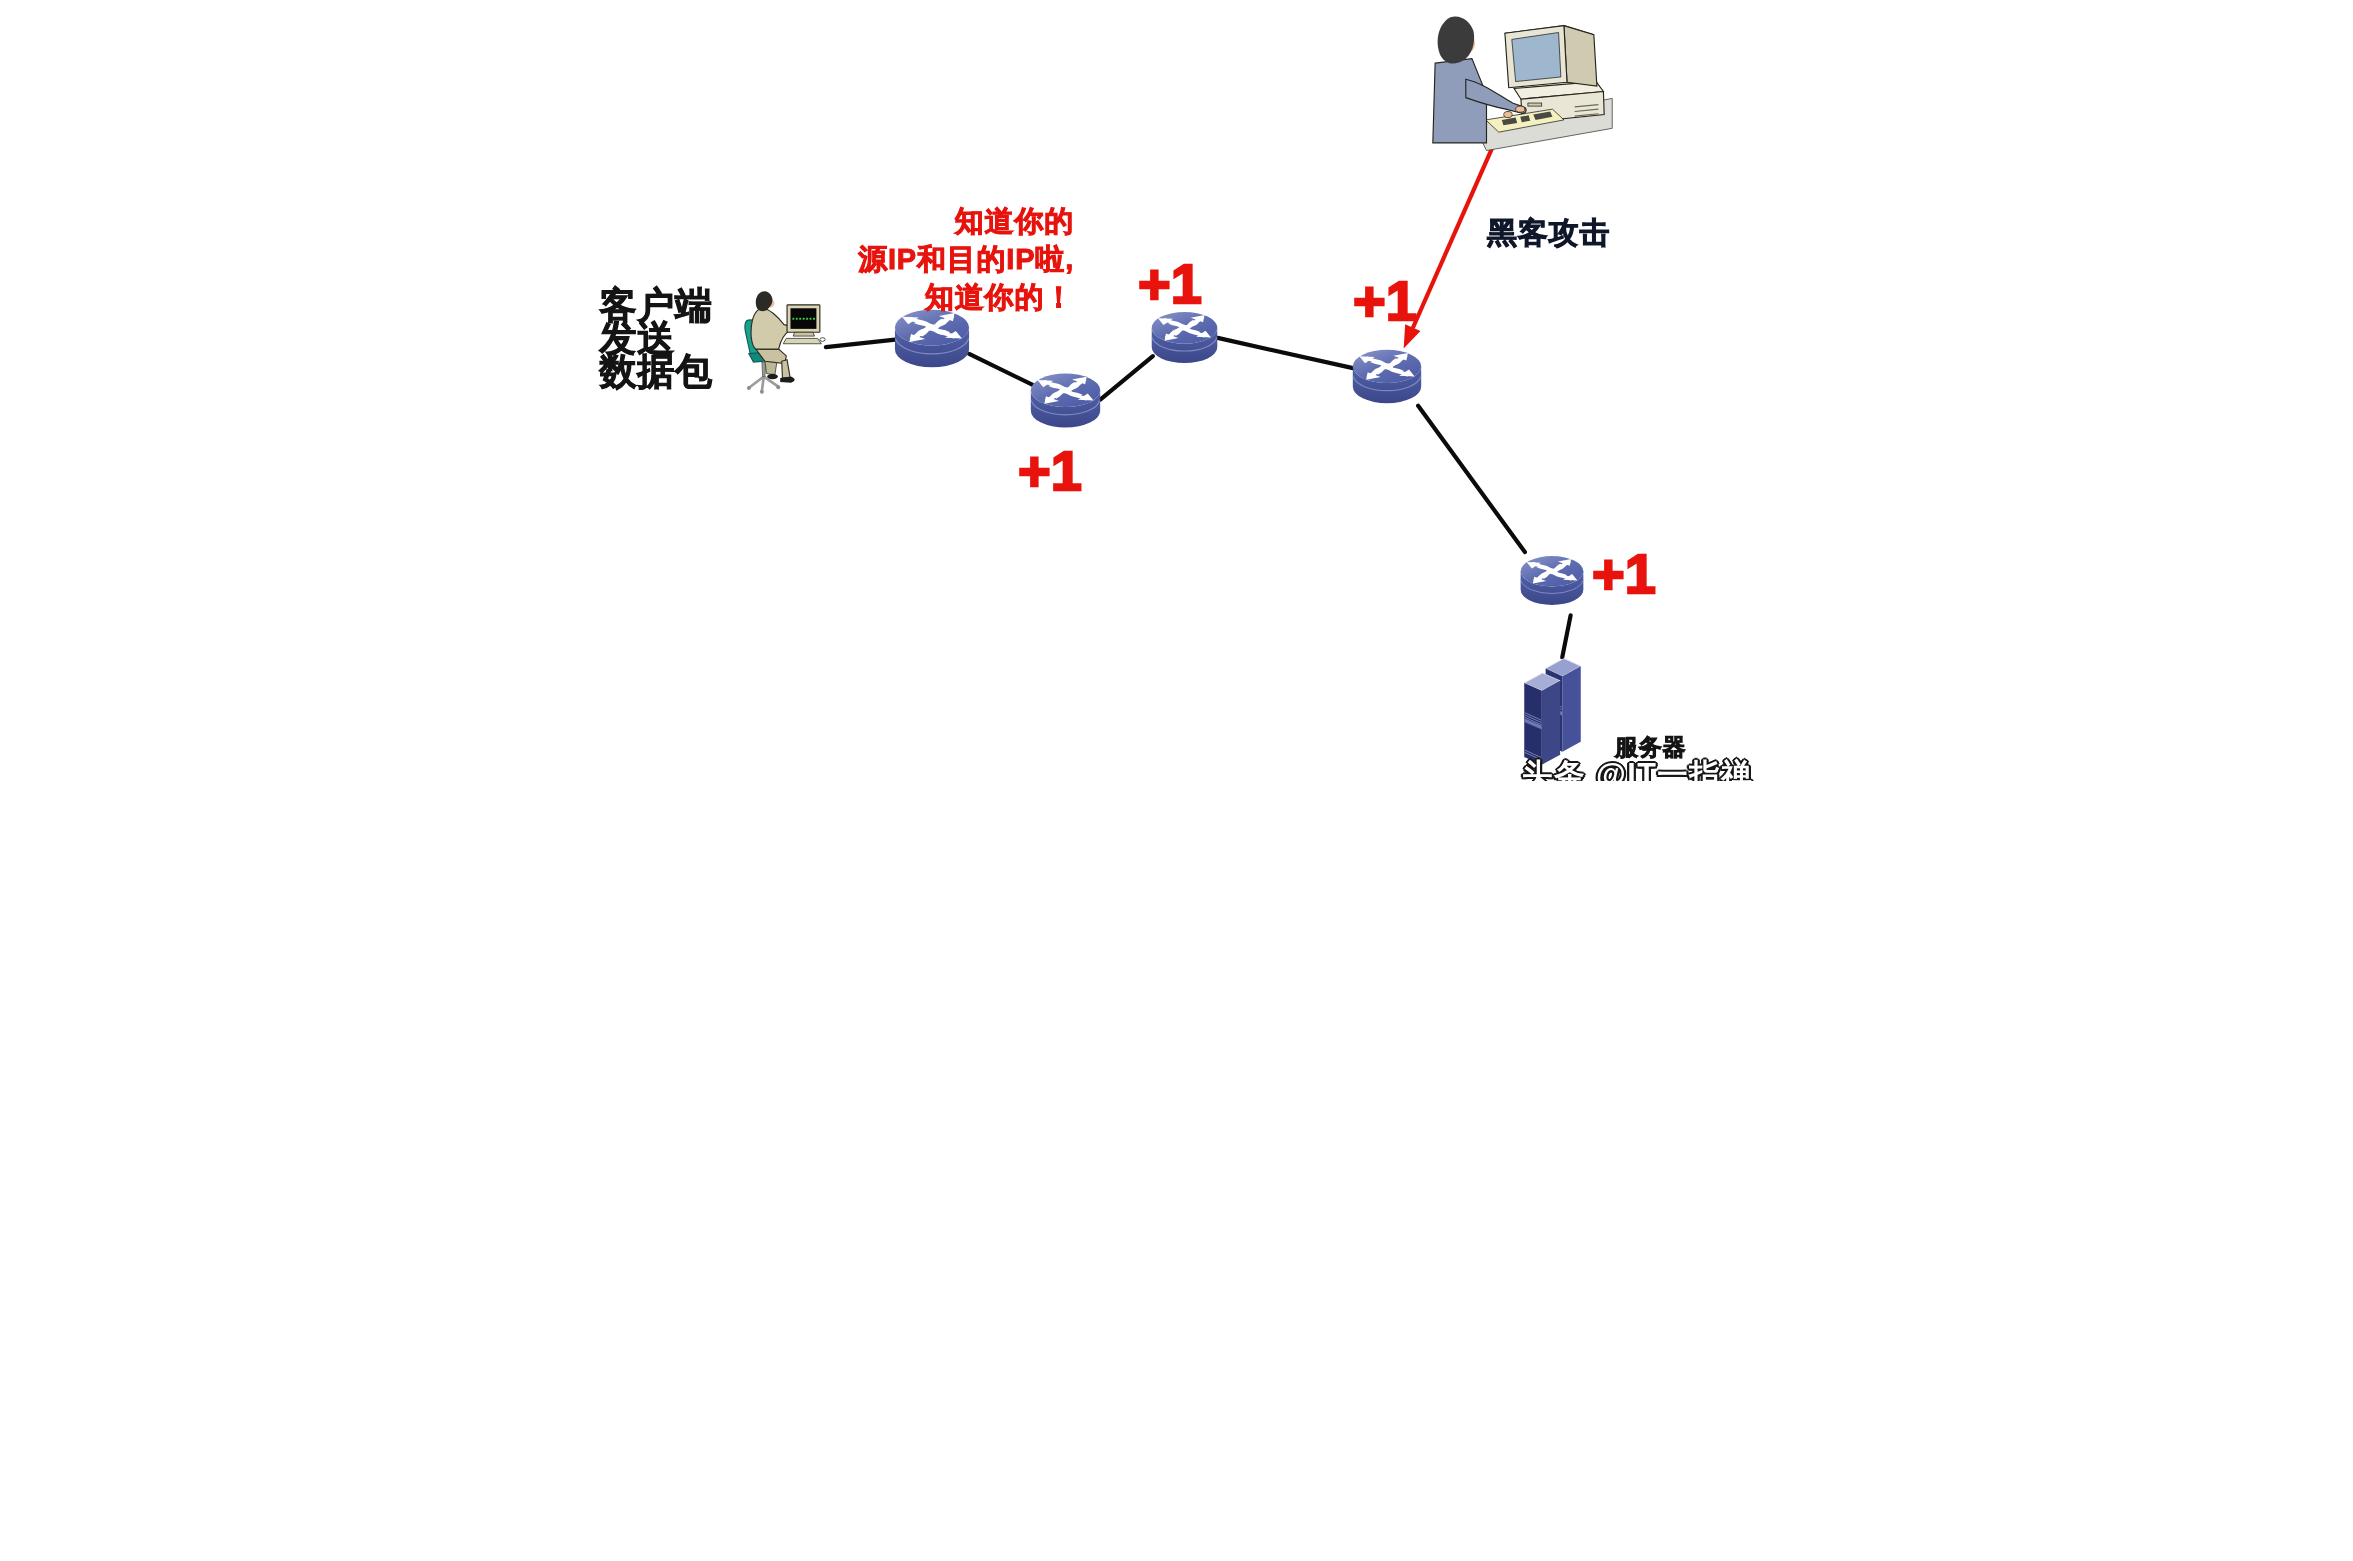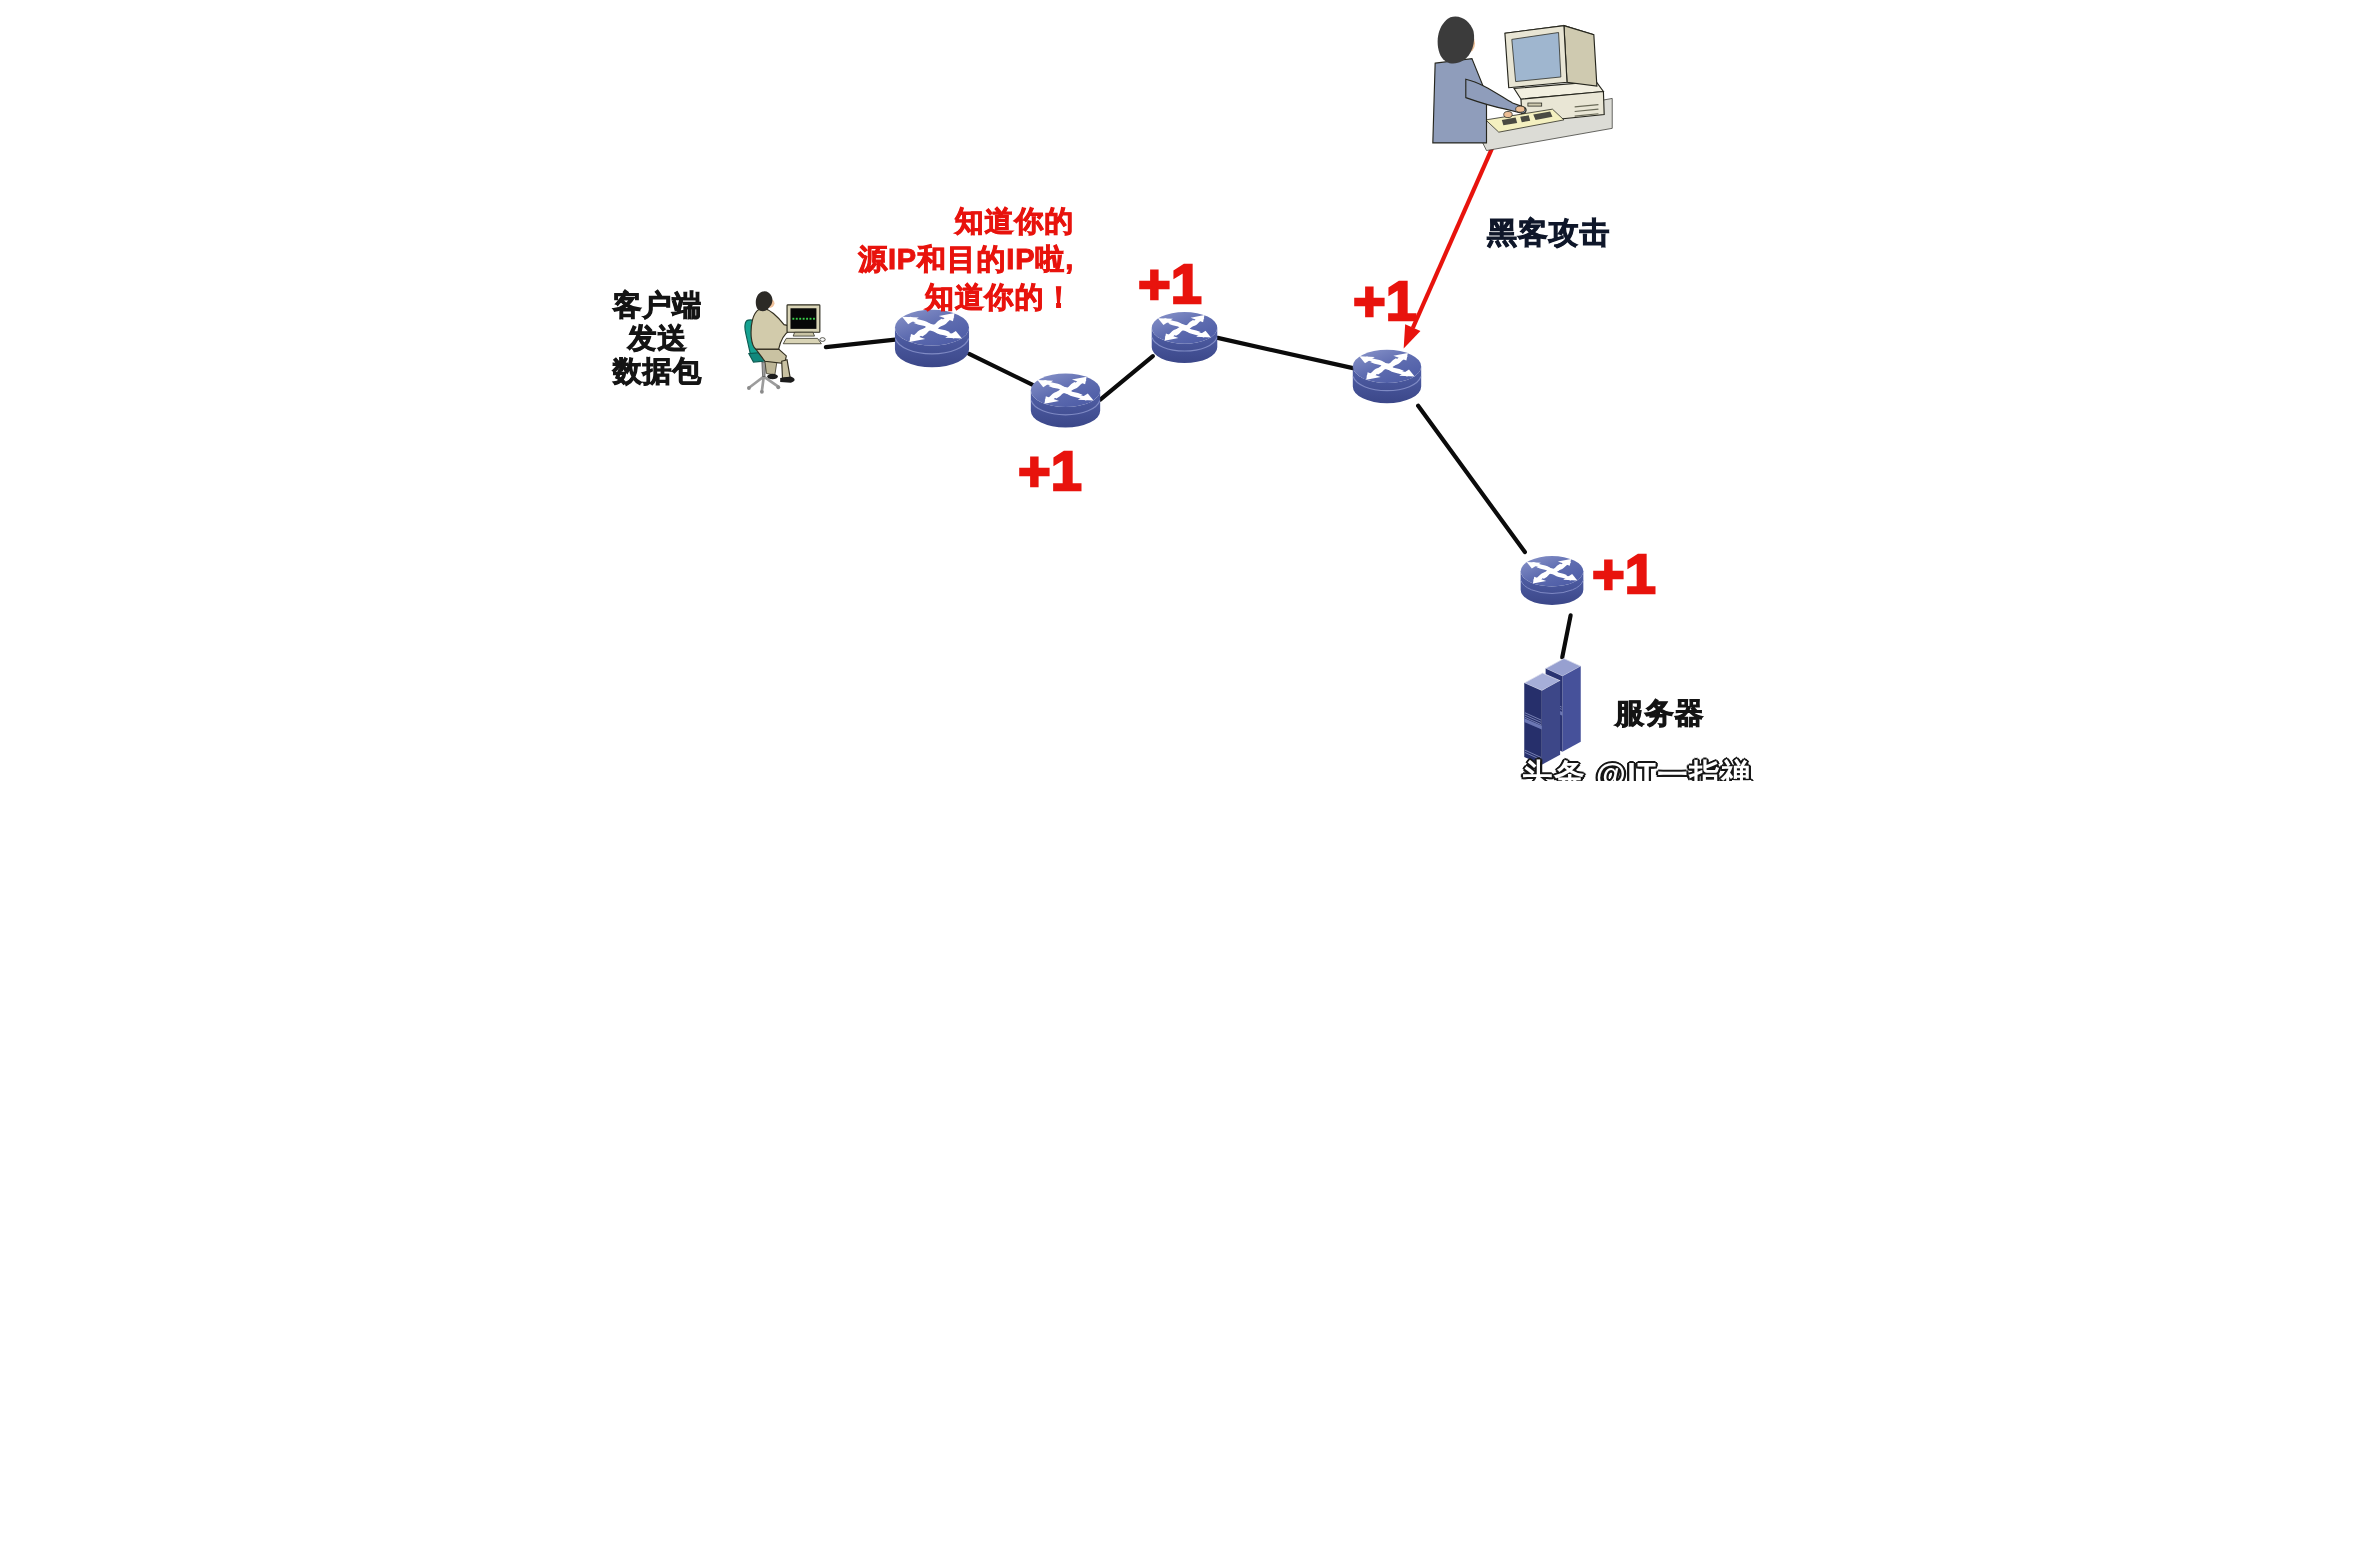--- a/index.html
+++ b/index.html
@@ -9,32 +9,32 @@
     position:relative; width:1177px; height:781px;
     background:#ffffff; overflow:hidden; margin:0 auto;
   }
   .stage svg.wires {
     position:absolute; left:0; top:0; z-index:1; pointer-events:none;
   }
   .node { position:absolute; z-index:2; }
   .node svg { display:block; width:100%; height:100%; }
   .txt { position:absolute; z-index:3; color:#141414; }
   .cn-bold { font-weight:700; -webkit-text-stroke:0.9px currentColor; letter-spacing:0.8px; }
-  .client-label { left:11.4px; top:289px; width:116px; text-align:center;
-    font-size:29px; line-height:33px; }
+  .client-label { left:11.4px; top:289px; width:116px; 
+    font-size:37px; line-height:33px; }
   .red-note { left:270px; top:202px; width:216px; text-align:right;
     font-size:29px; line-height:38px; color:#e8130d; }
   .attack-label { left:899px; top:213px; font-size:30px; color:#0f172a; }
   .hop { position:absolute; z-index:3; color:#e8130d; font-size:56px; font-weight:700;
     -webkit-text-stroke:2.3px currentColor; transform:translate(-50%,-50%); white-space:nowrap; }
   .hop1 { left:582px;  top:283px; }
   .hop2 { left:797px; top:300px; }
   .hop3 { left:462px;  top:470px; }
   .hop4 { left:1036px; top:573px; }
-  .server-label { left:1027px; top:694px; font-size:29px; }
+  .server-label { left:1027px; top:732px; font-size:23px; }
   .watermark { position:absolute; z-index:5; left:934px; top:726px;
     font-size:30.5px; font-weight:700; color:#ffffff; letter-spacing:1.5px;
     text-shadow:-2.3px 0 0 #161616, 2.3px 0 0 #161616, 0 -2.3px 0 #161616, 0 2.3px 0 #161616,
                 -1.5px -1.5px 0 #161616, 1.5px -1.5px 0 #161616, -1.5px 1.5px 0 #161616, 1.5px 1.5px 0 #161616;margin-top:29px; }
   .router-r1 { left:305px;  top:306px; width:78px; height:65px; }
   .router-r2 { left:441px;  top:369px; width:73px;  height:63px; }
   .router-r3 { left:562px;  top:306px; width:69px;  height:63px; }
   .router-r4 { left:763px; top:345px; width:72px;  height:63px; }
   .router-r5 { left:931px; top:550px; width:66px;  height:61px; }
   .client-illo { left:154px;  top:285px; width:84px; height:119px; }

